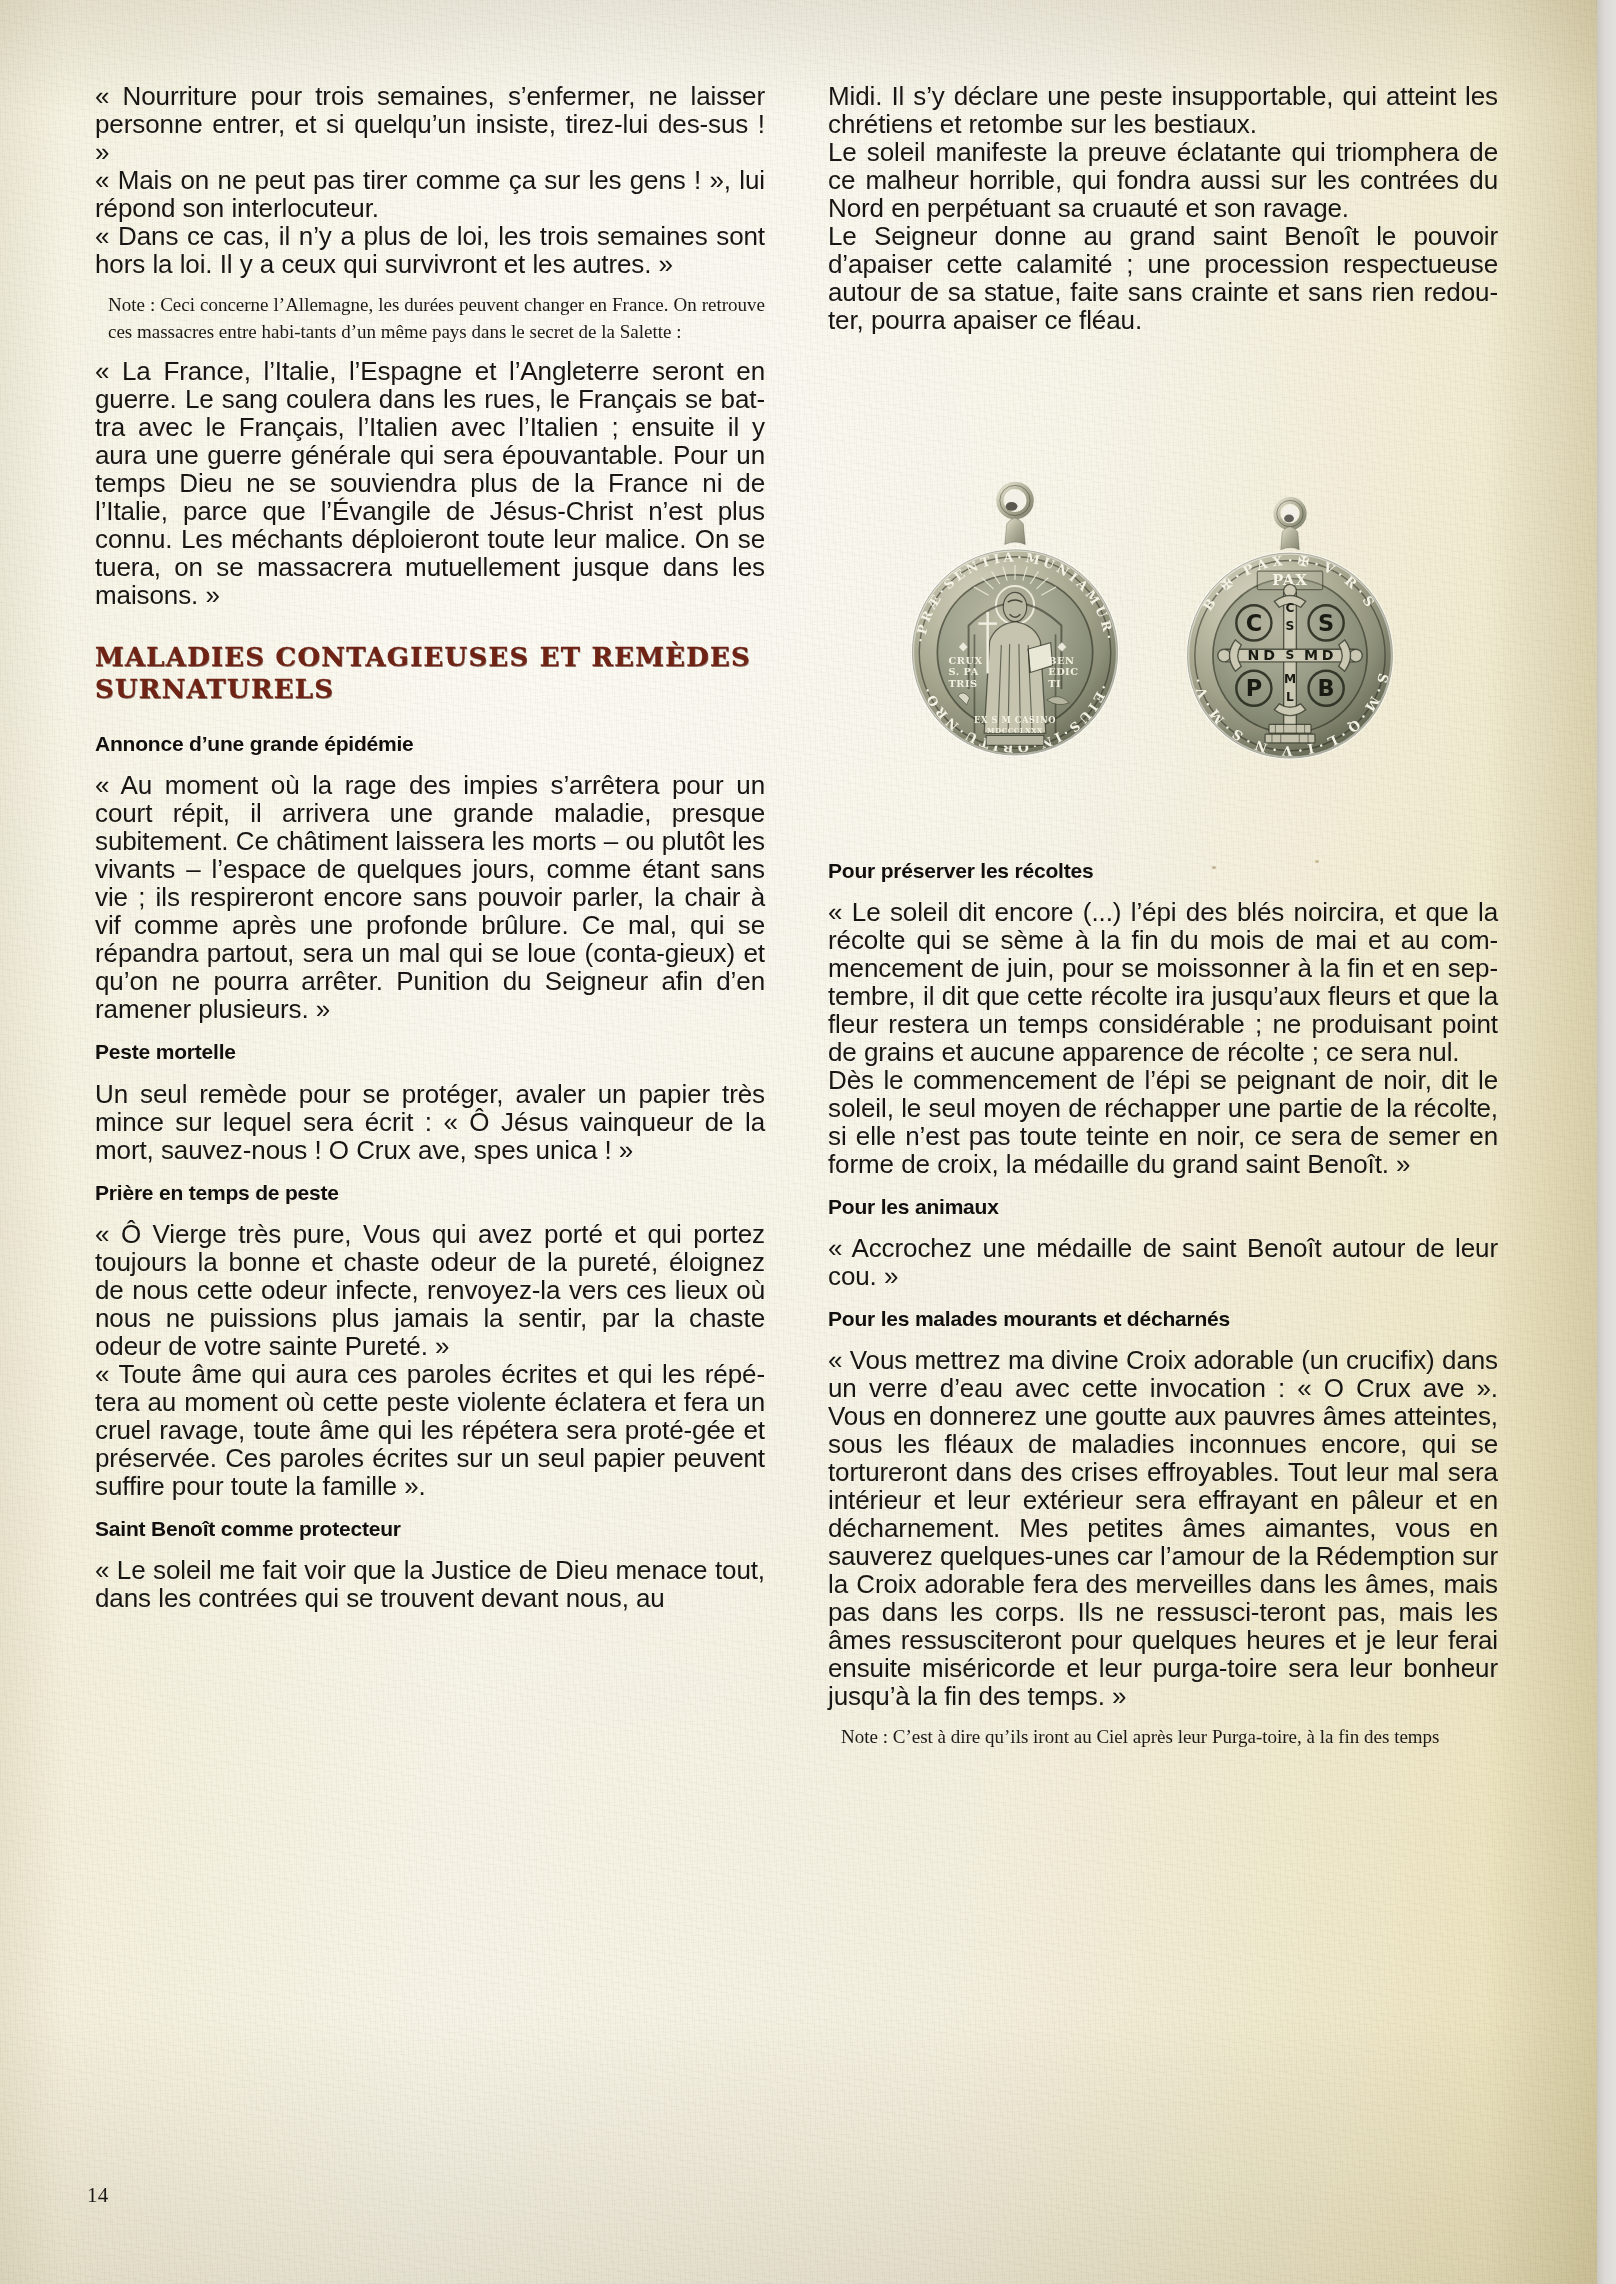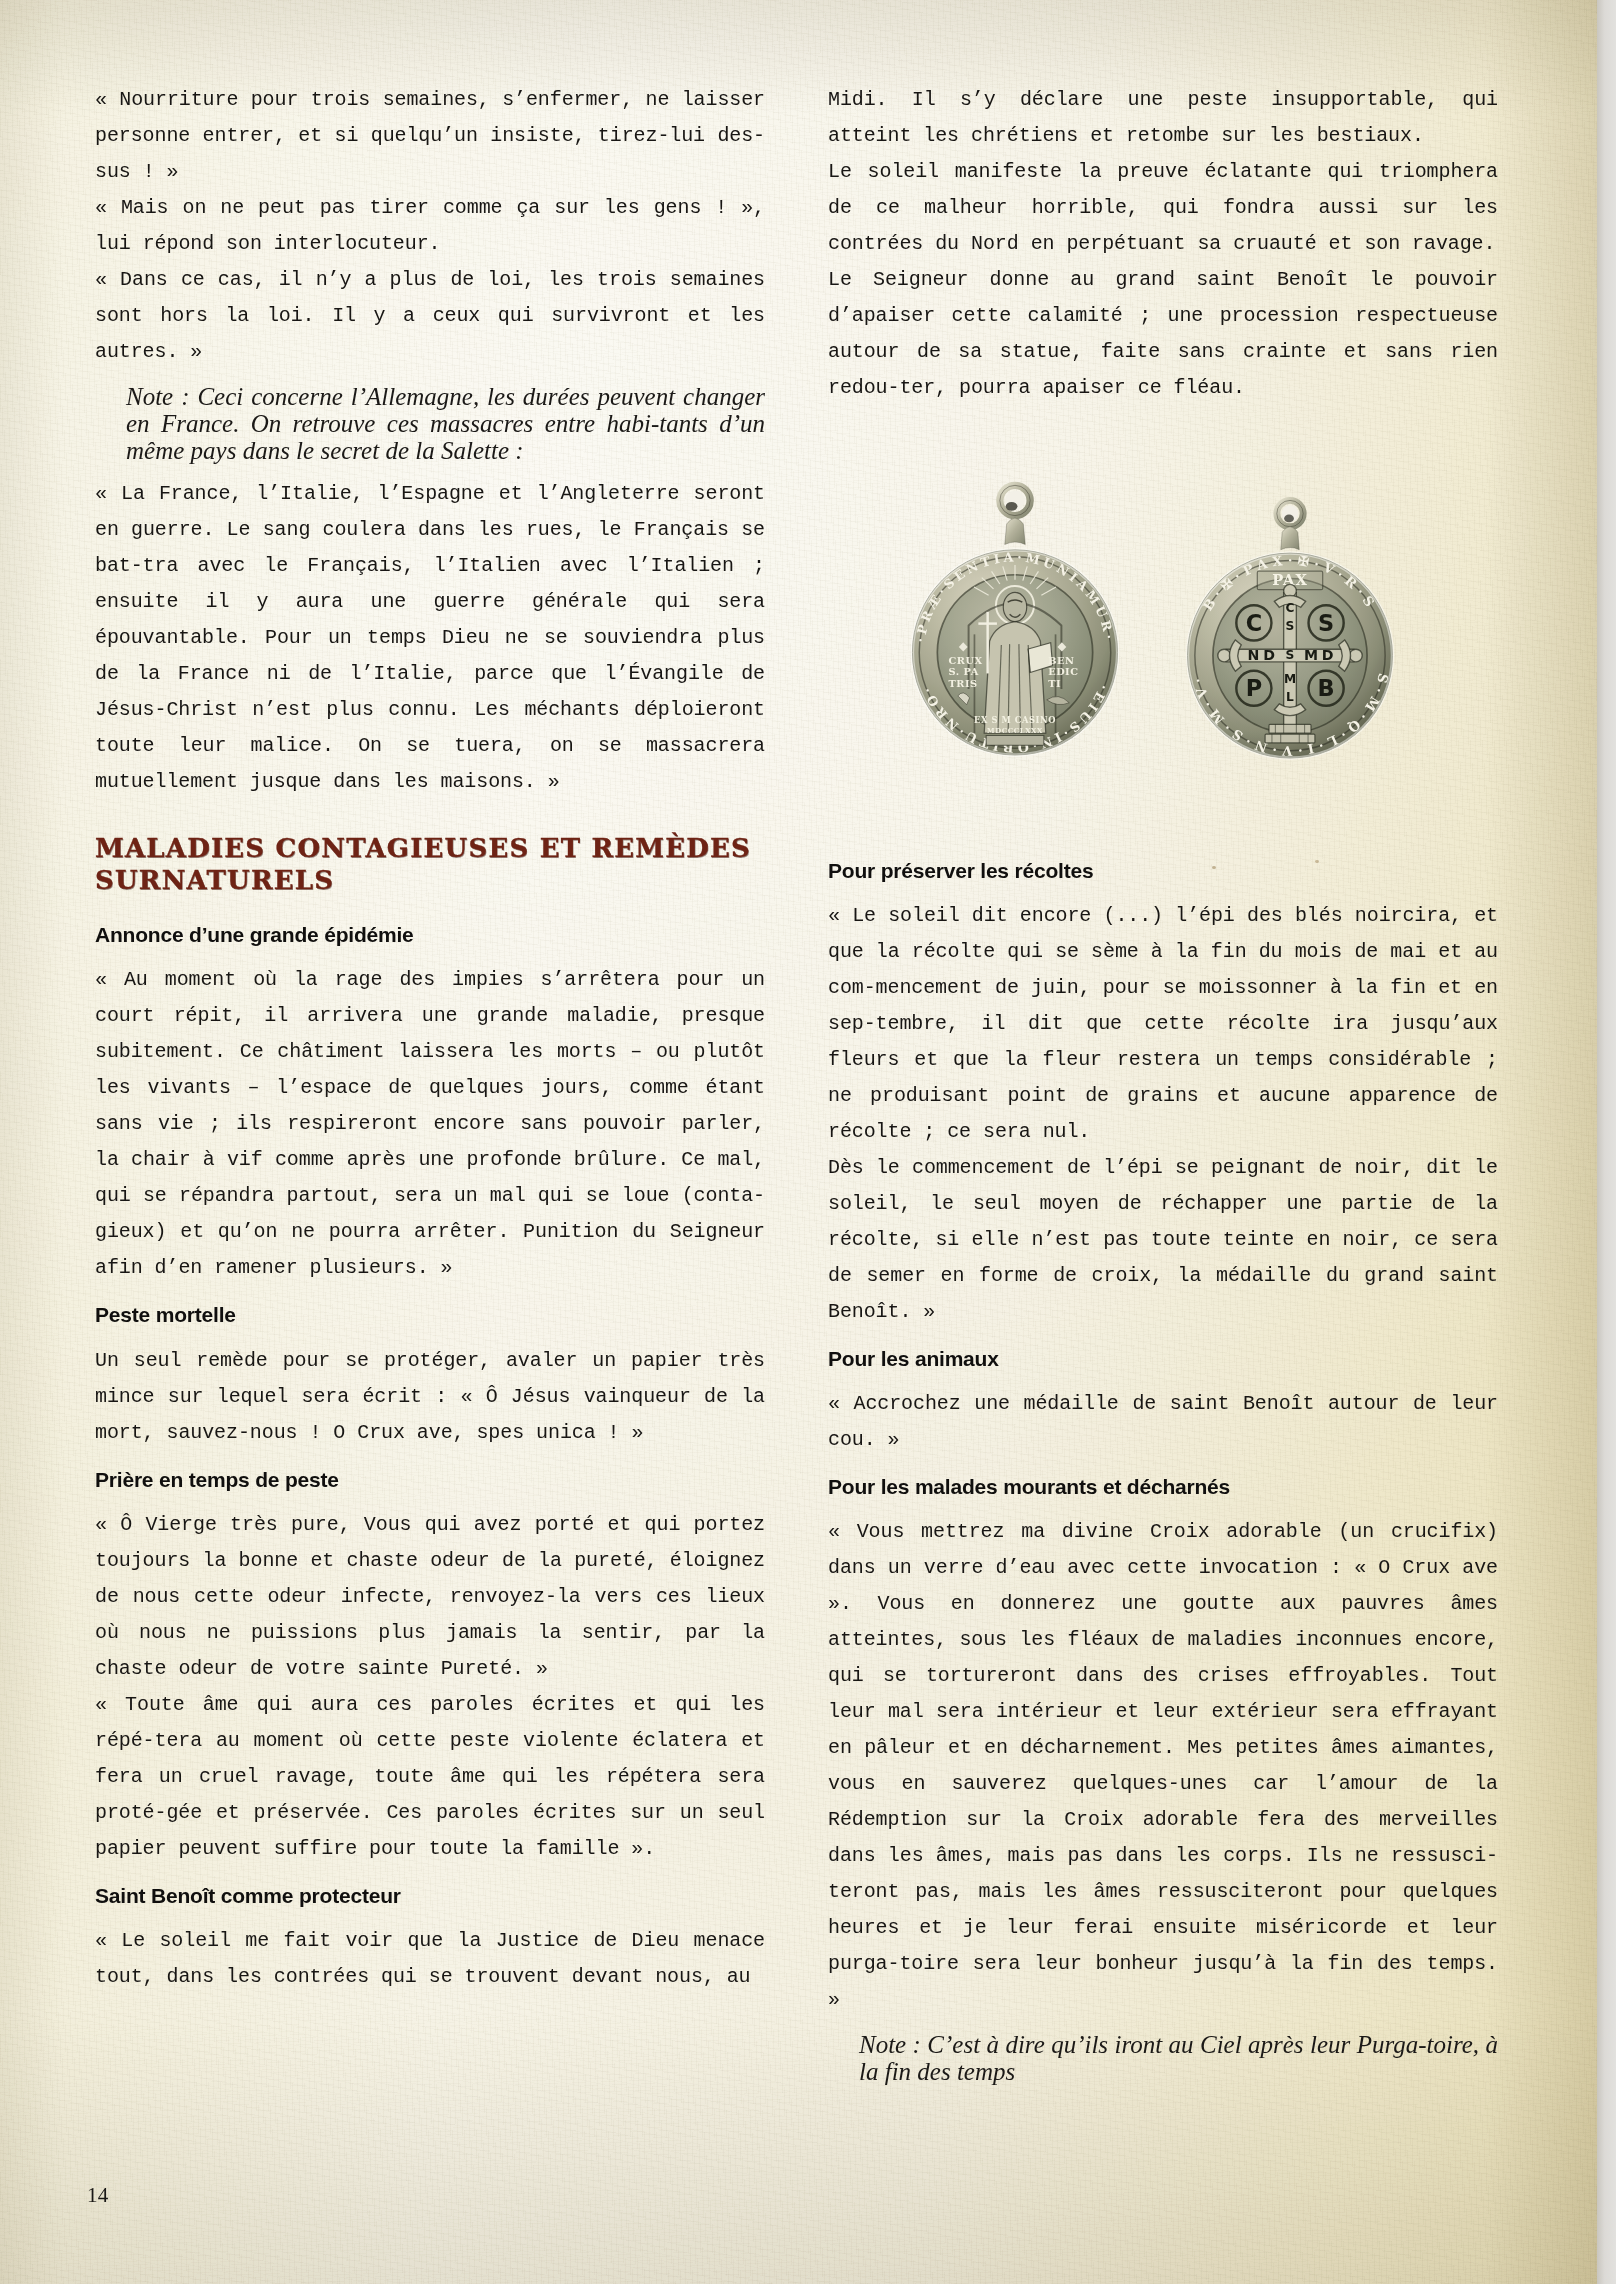--- a/index.html
+++ b/index.html
@@ -74,40 +74,39 @@
   }
   #col-left  { left: 95px; }
   #col-right { left: 828px; }
 
   p, h2, h3, .note {
     margin: 0;
     color: #171514;
   }
 
   .body-text {
-    font-family: Liberation Mono, monospace;
-    font-size: 20px;
-    line-height: 36px;
+    font-family: Liberation Sans, sans-serif;
+    font-size: 26px;
+    line-height: 28px;
     text-align: justify;
     text-justify: inter-word;
     letter-spacing: -0.1px;
     word-spacing: 0.1px;
     color: #181614;
     hyphens: manual;
   }
   .body-text + .body-text { }
 
   .note {
     font-family: "Liberation Serif", serif;
-    font-style: italic;
-    font-size: 25px;
+    font-size: 19px;
     line-height: 27px;
     text-align: justify;
     color: #1b1917;
-    margin-left: 31px;
+    margin-left: 13px;
     margin-top: 12.7px;
     margin-bottom: 12.7px;
   }
 
   
   .section-title {
     font-family: "DejaVu Serif", "Liberation Serif", serif;
     font-weight: 700;
     font-size: 26px;
     line-height: 32px;

